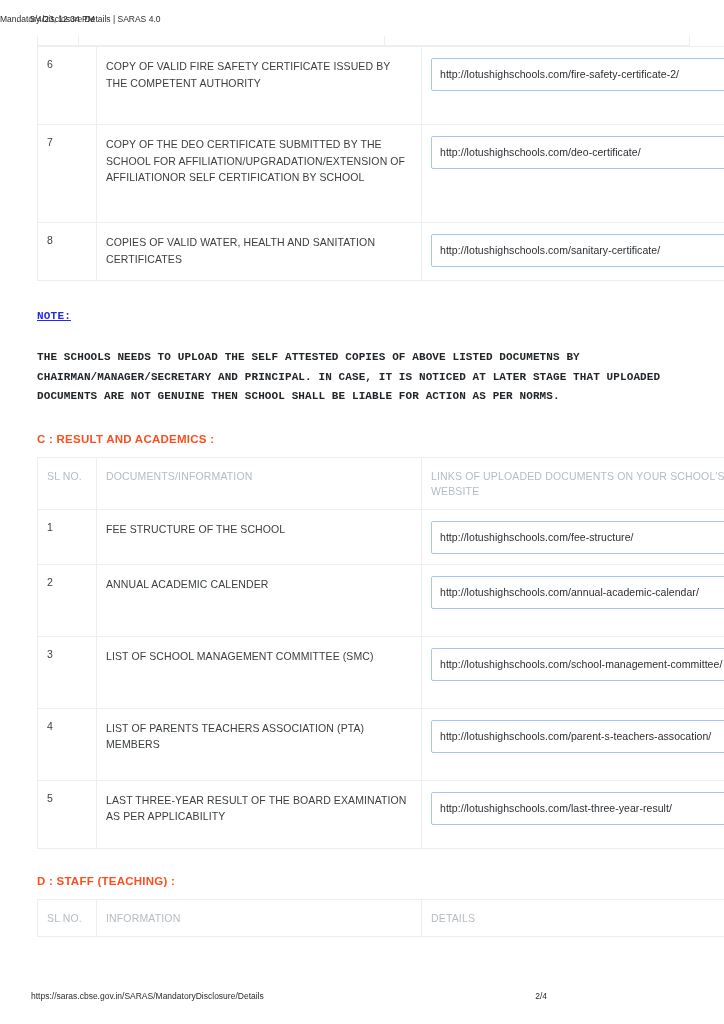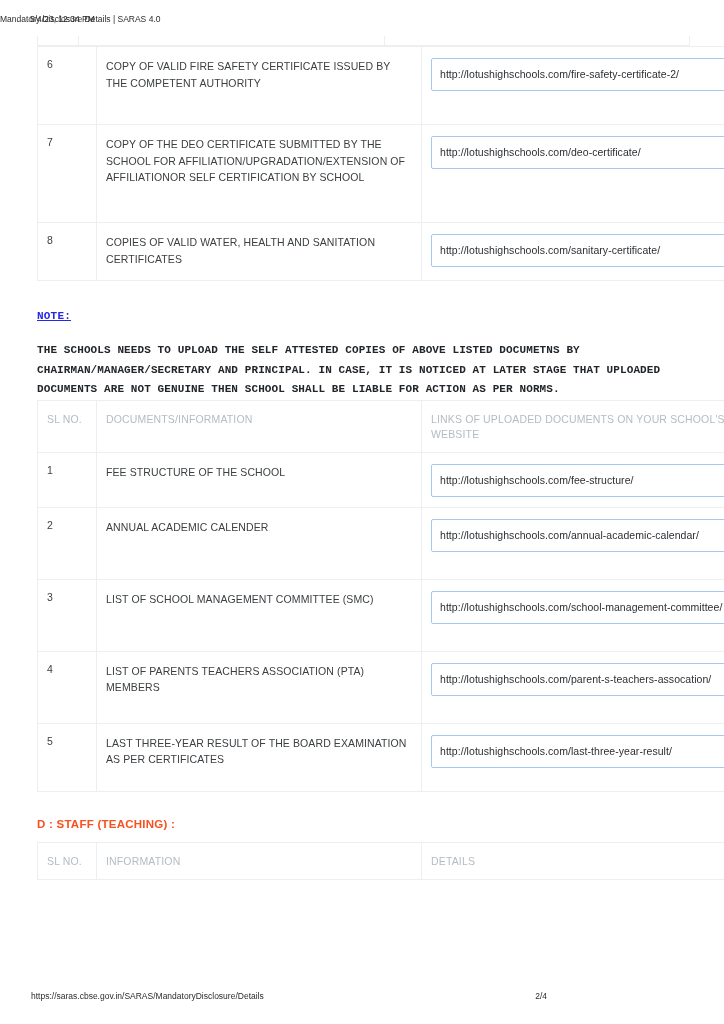--- a/index.html
+++ b/index.html
@@ -142,21 +142,21 @@
   
   .note-wrap { margin-top: 29px; font-family: Liberation Mono, monospace; }
   .note-label {
     color: #2727e6;
     font-weight: bold;
     font-size: 11px;
     text-decoration: underline;
     letter-spacing: .2px;
   }
   .note-body {
-    margin-top: 19px;
+    margin-top: 26px;
     font-weight: bold;
     font-size: 11px;
     line-height: 19.5px;
     color: #22262a;
     letter-spacing: .1px;
     max-width: 640px;
   }
 
   
   .sect-title {
@@ -227,20 +227,21 @@
         </td>
       </tr>
     </tbody>
   </table>
 
   <div class="note-wrap">
     <div class="note-label">NOTE:</div>
     <div class="note-body">THE SCHOOLS NEEDS TO UPLOAD THE SELF ATTESTED COPIES OF ABOVE LISTED DOCUMETNS BY CHAIRMAN/MANAGER/SECRETARY AND PRINCIPAL. IN CASE, IT IS NOTICED AT LATER STAGE THAT UPLOADED DOCUMENTS ARE NOT GENUINE THEN SCHOOL SHALL BE LIABLE FOR ACTION AS PER NORMS.</div>
   </div>
 
+  <div class="sect-title">C : RESULT AND ACADEMICS :</div>
 
   <table class="disc">
     <thead>
       <tr>
         <th class="c-sl hdr">SL NO.</th>
         <th class="c-doc hdr">DOCUMENTS/INFORMATION</th>
         <th class="c-link hdr">LINKS OF UPLOADED DOCUMENTS ON YOUR SCHOOL'S WEBSITE</th>
       </tr>
     </thead>
     <tbody>
@@ -267,21 +268,21 @@
       </tr>
       <tr class="h72">
         <td class="c-sl">4</td>
         <td class="c-doc body-cell">LIST OF PARENTS TEACHERS ASSOCIATION (PTA) MEMBERS</td>
         <td class="c-link">
           <span class="urlbox">http://lotushighschools.com/parent-s-teachers-assocation/</span>
         </td>
       </tr>
       <tr class="h68">
         <td class="c-sl">5</td>
-        <td class="c-doc body-cell">LAST THREE-YEAR RESULT OF THE BOARD EXAMINATION AS PER CERTIFICATES</td>
+        <td class="c-doc body-cell">LAST THREE-YEAR RESULT OF THE BOARD EXAMINATION AS PER APPLICABILITY</td>
         <td class="c-link">
           <span class="urlbox">http://lotushighschools.com/last-three-year-result/</span>
         </td>
       </tr>
     </tbody>
   </table>
 
   <div class="sect-title">D : STAFF (TEACHING) :</div>
 
   <table class="disc">

